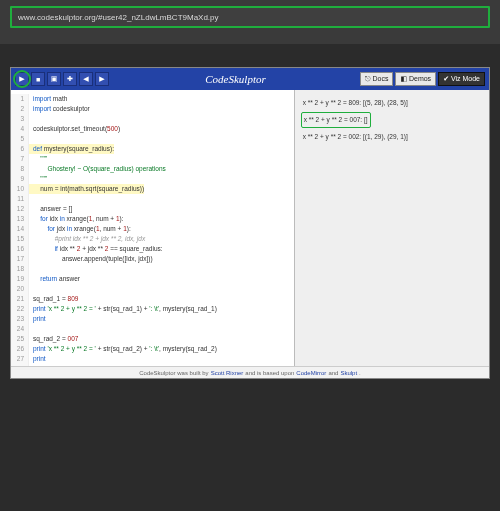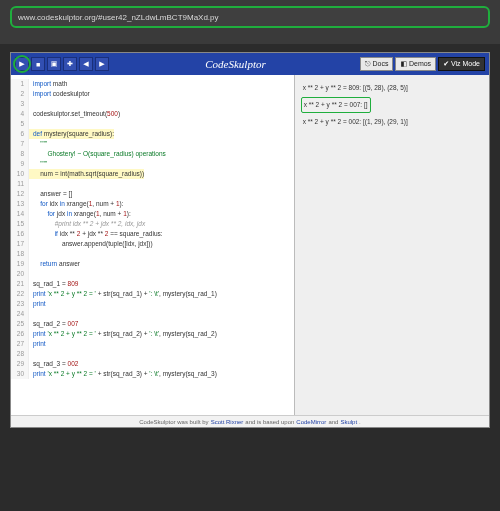--- a/index.html
+++ b/index.html
@@ -1,21 +1,21 @@
 <!DOCTYPE html>
 <html><head>
 <meta charset="utf-8">
 <style>
   *{box-sizing:border-box;margin:0;padding:0;font-family:Arial,Helvetica,sans-serif}
   body{background:#2b2b2b;width:500px;height:511px;overflow:hidden}
   .chrome-top{height:44px;background:#3a3a3a}
   .addr-wrap{padding:6px 10px}
-  .addr{height:22px;border:2px solid #1fae3d;background:#3f3f3f;border-radius:6px;display:flex;align-items:center;padding:0 6px}
+  .addr{height:22px;border:2px solid #1fae3d;background:#3f3f3f;border-radius:1px;display:flex;align-items:center;padding:0 6px}
   .addr span{color:#d9d9d9;font-size:8px}
-  .app{margin:8px 10px 0 10px;background:#fff;border:1px solid #888;height:376px;display:flex;flex-direction:column}
+  .app{margin:23px 10px 0 10px;background:#fff;border:1px solid #888;height:312px;display:flex;flex-direction:column}
   .toolbar{height:22px;background:#2343a6;display:flex;align-items:center;padding:0 4px;color:#fff}
   .tbtn{width:14px;height:14px;background:#324fb1;border:1px solid #1a2f7a;margin-right:2px;display:flex;align-items:center;justify-content:center;font-size:7px;color:#fff;cursor:pointer}
   .tbtn.play{position:relative}
   .tbtn.play::after{content:"";position:absolute;inset:-3px;border:2px solid #1fae3d;border-radius:50%}
   .title{flex:1;text-align:center;font-family:Georgia,serif;font-style:italic;font-size:11px}
   .rbtns{display:flex;gap:2px}
   .rbtn{height:14px;background:#e9e9e9;border:1px solid #888;color:#222;font-size:7px;padding:0 4px;display:flex;align-items:center;cursor:pointer}
   .rbtn.dark{background:#333;color:#fff;border-color:#111}
   .panes{flex:1;display:flex;overflow:hidden}
   .editor{flex:1.55;border-right:1px solid #bbb;background:#fff;overflow:hidden}

